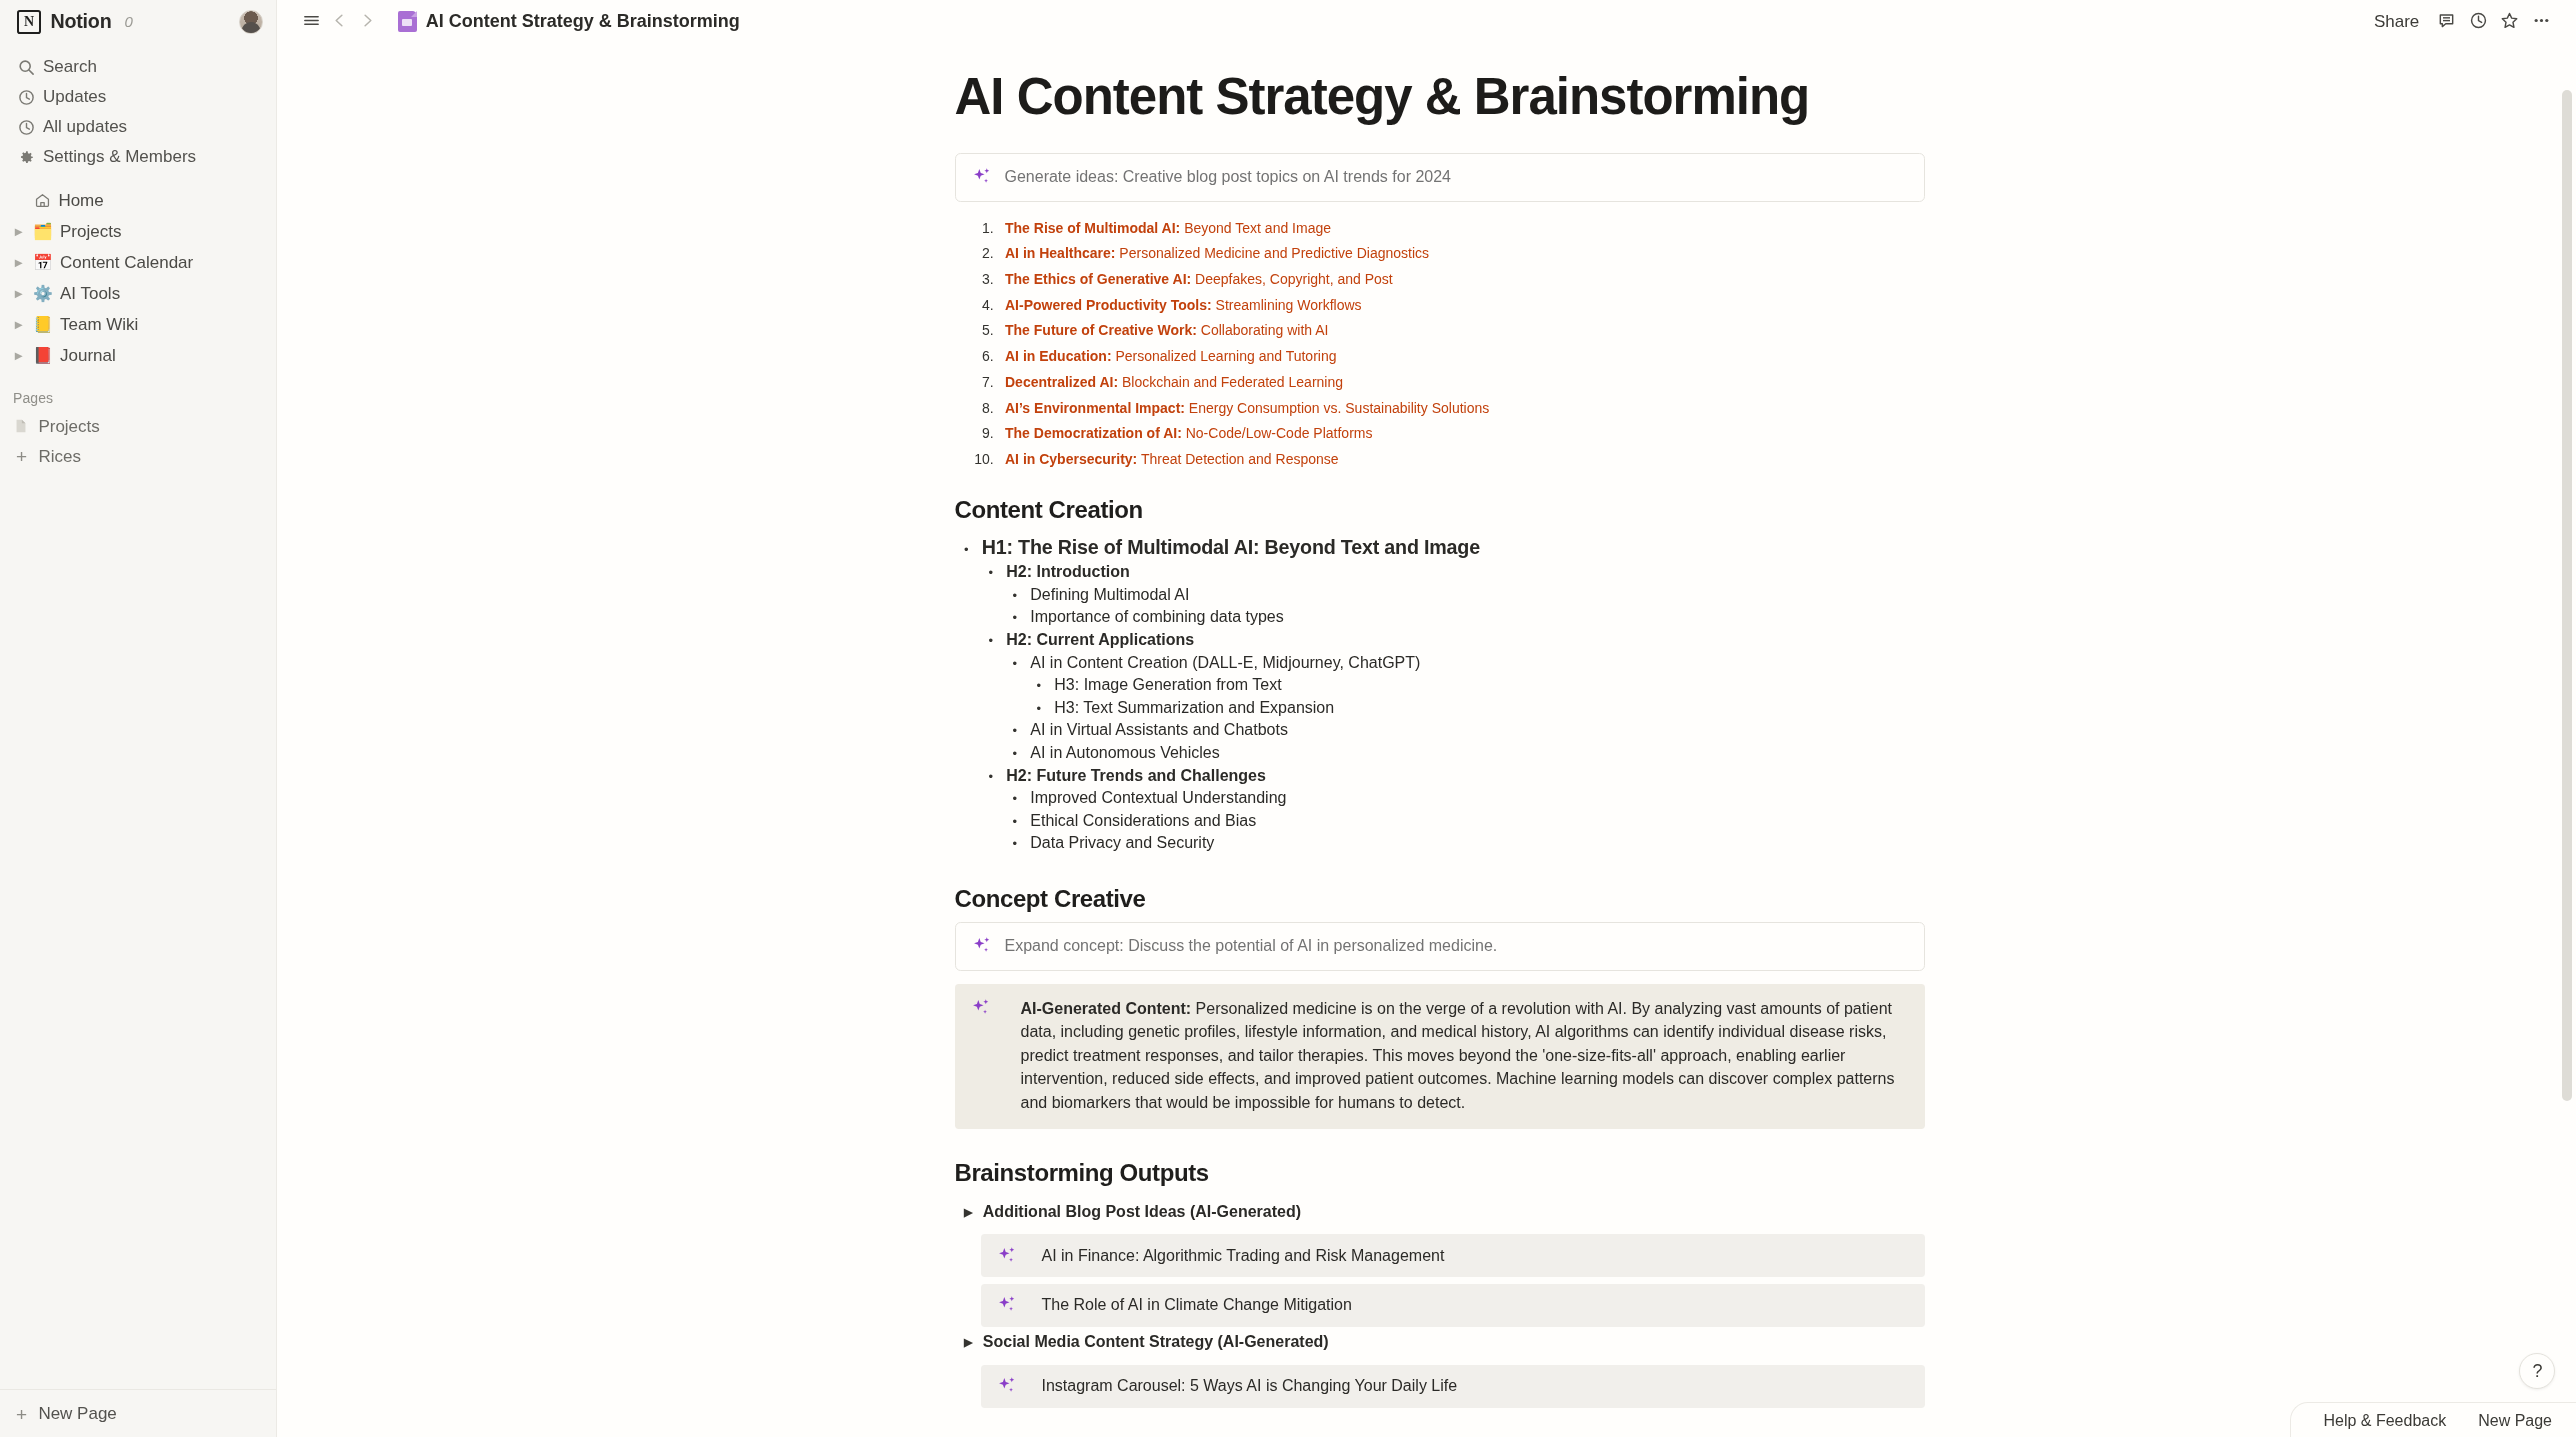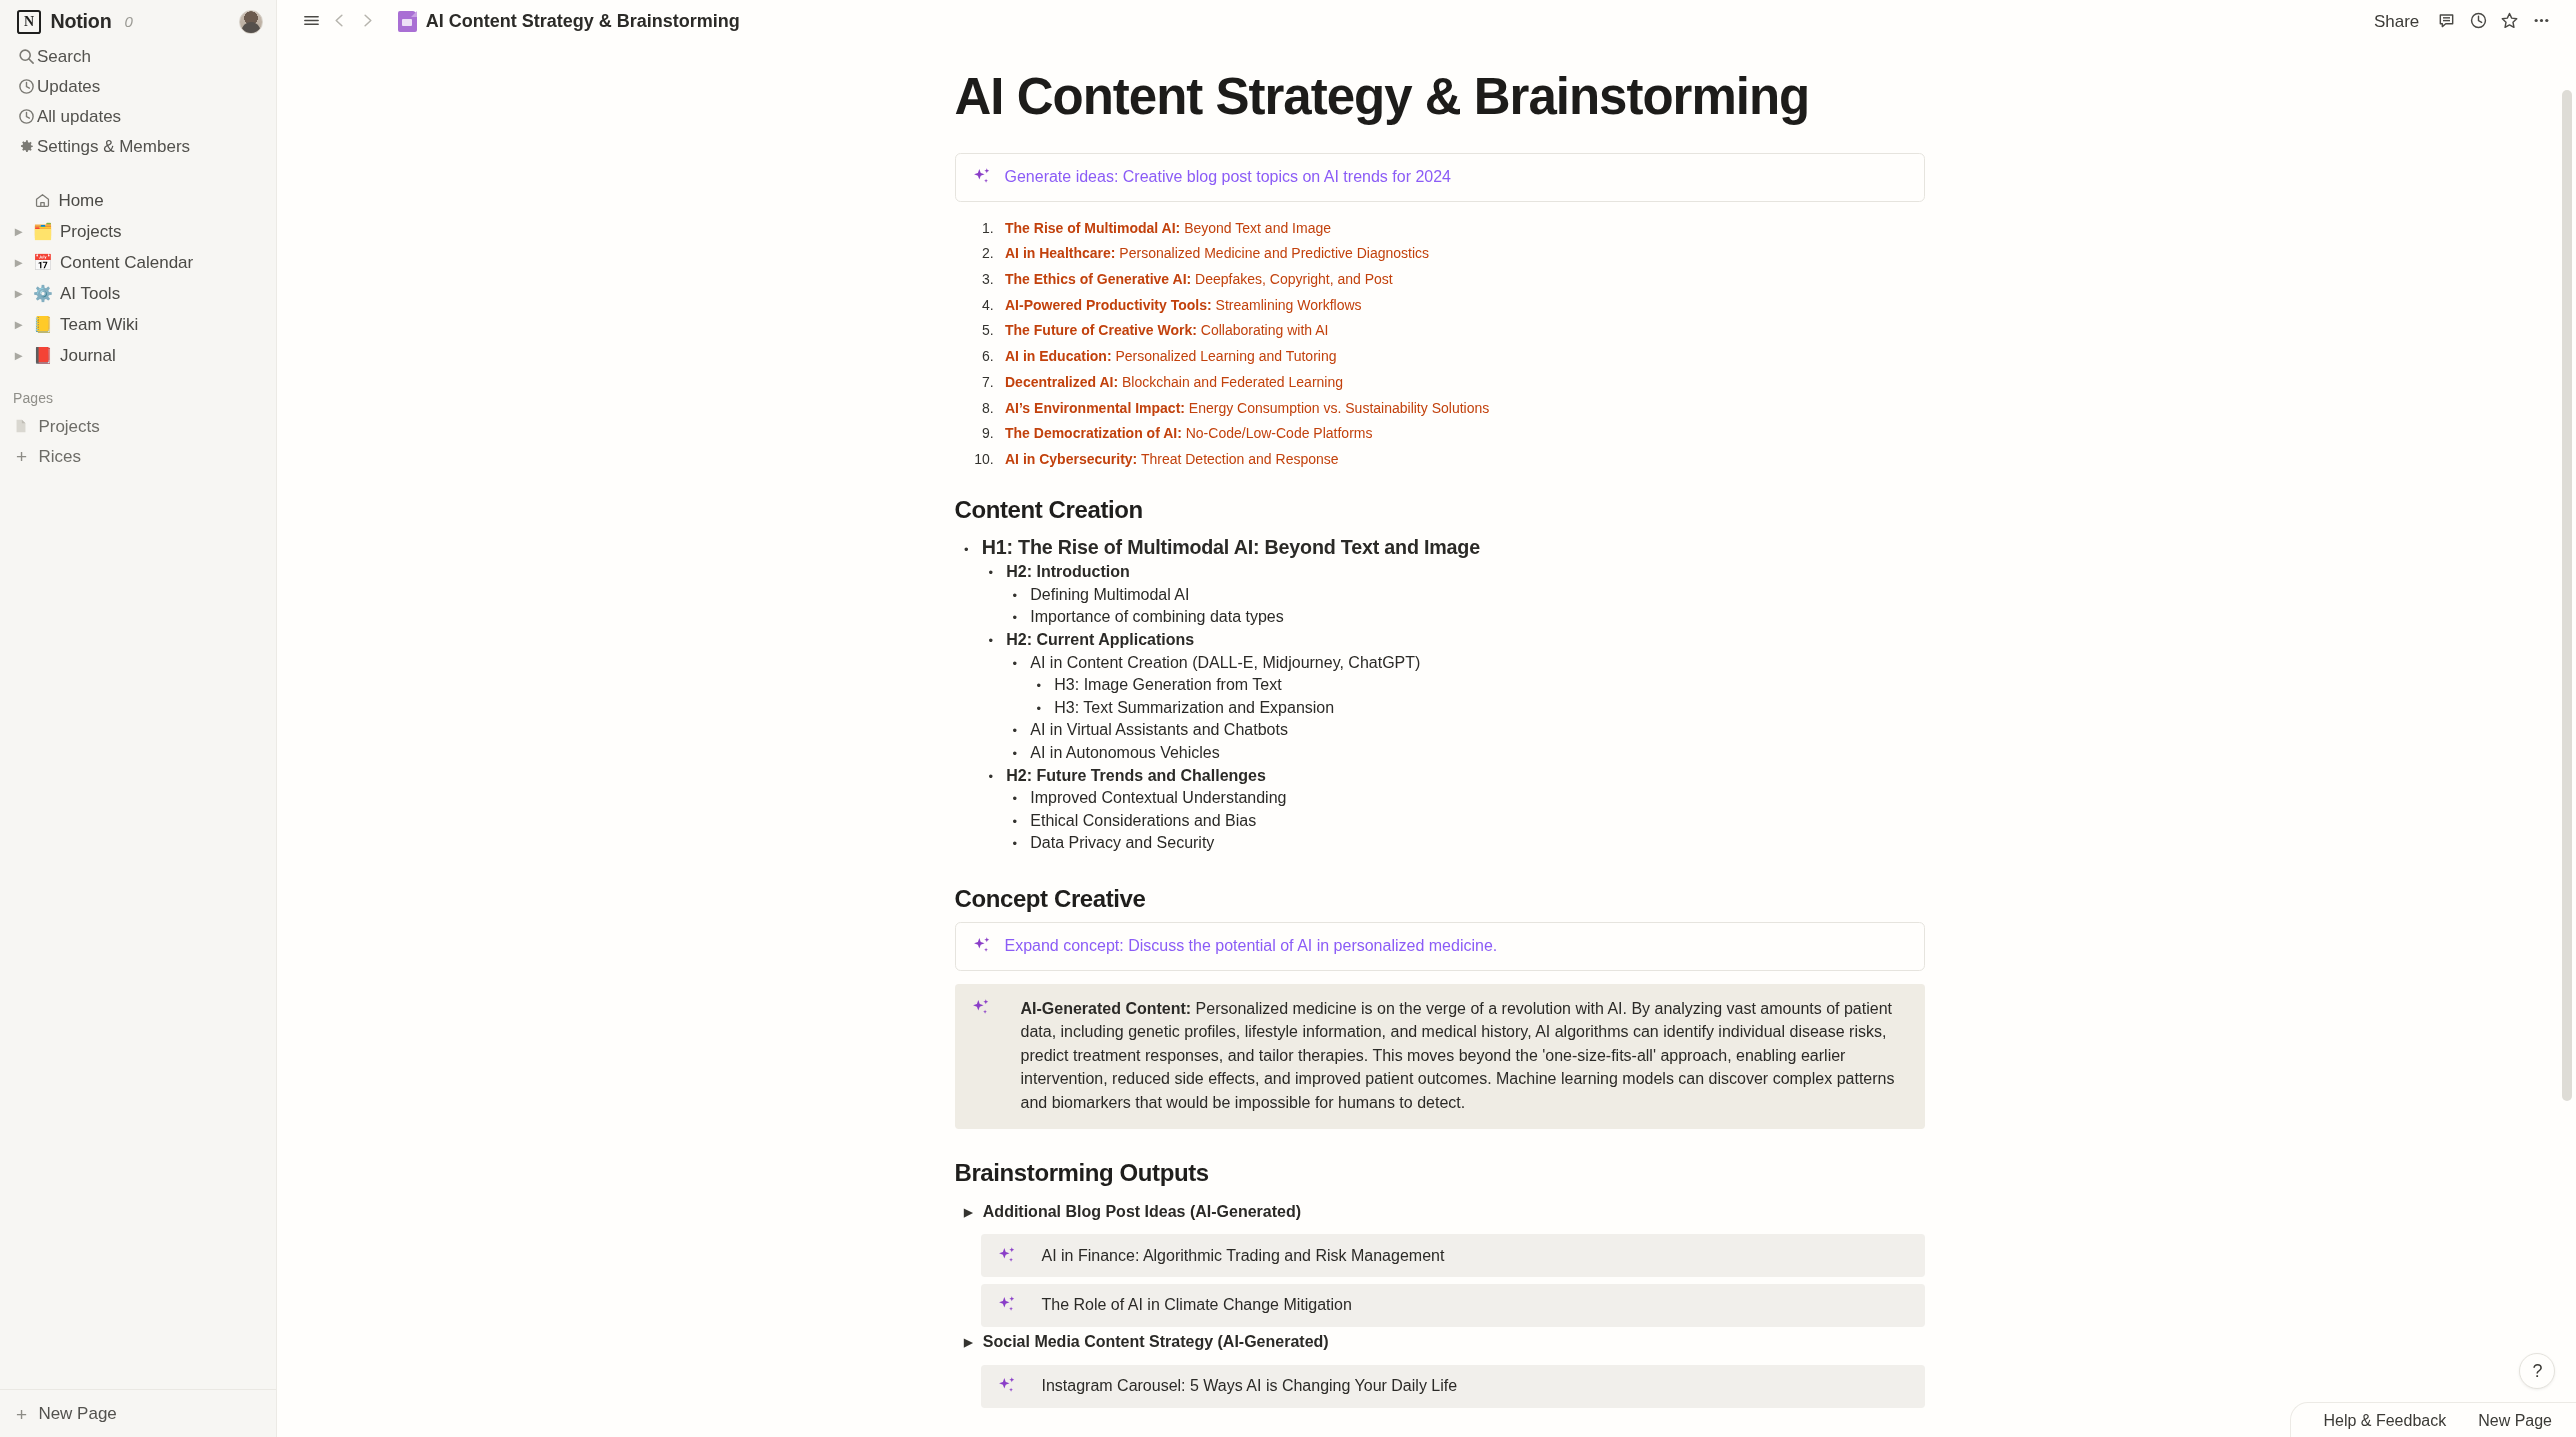--- a/index.html
+++ b/index.html
@@ -44,23 +44,23 @@
     overflow: hidden; position: relative;
   }
   .avatar::after{
     content:""; position:absolute; left:50%; bottom:0;
     width:19px; height:10.3px; transform:translateX(-50%);
     background:#55504c; border-radius:9.4px 9.4px 0 0;
   }
 
   .nav-group { padding: 3.7px 0 0 0; }
   .nav-item {
-    display: flex; align-items: flex-start;
+    display: flex; align-items: flex-end;
     height: 30px; padding: 0 11.2px 0 17px;
-    gap: 1px; cursor: pointer;
+    gap: 7px; cursor: pointer;
     font-size: 17px; color: #53524e;
   }
   .nav-icon { width: 19px; height: 19px; flex: 0 0 19px; display:flex; align-items:center; justify-content:center; color: #7b7a74; }
   .nav-icon svg { display:block; }
   .nav-label { white-space: nowrap; overflow: hidden; text-overflow: ellipsis; }
 
   .nav-spacer { height: 15px; }
 
   .tree-item {
     display: flex; align-items: center;
@@ -146,21 +146,21 @@
     letter-spacing: -1px; line-height: 1.1;
     margin-bottom: 28px;
   }
 
   .ai-prompt {
     border: 0.9px solid #e6e4de; border-radius: 5.6px;
     background: #fffefc;
     padding: 13px 17px; display: flex; align-items: center; gap: 13px;
     cursor: text;
   }
-  .ai-prompt-text { font-size: 16px; color: #8b5cf6; }
+  .ai-prompt-text { font-size: 16px; color: #737373; }
 
   .sparkle { flex: 0 0 19px; width: 19px; height: 20.6px; position: relative; }
   .sparkle svg { display: block; }
 
   ol.topics {
     margin: 19px 0 8px 0; padding-left: 43px;
     font-size: 14px; color: #c2410c; line-height: 1;
   }
   ol.topics li { margin-bottom: 11.7px; padding-left: 7.5px; }
   ol.topics li::marker { color: #34332f; }

